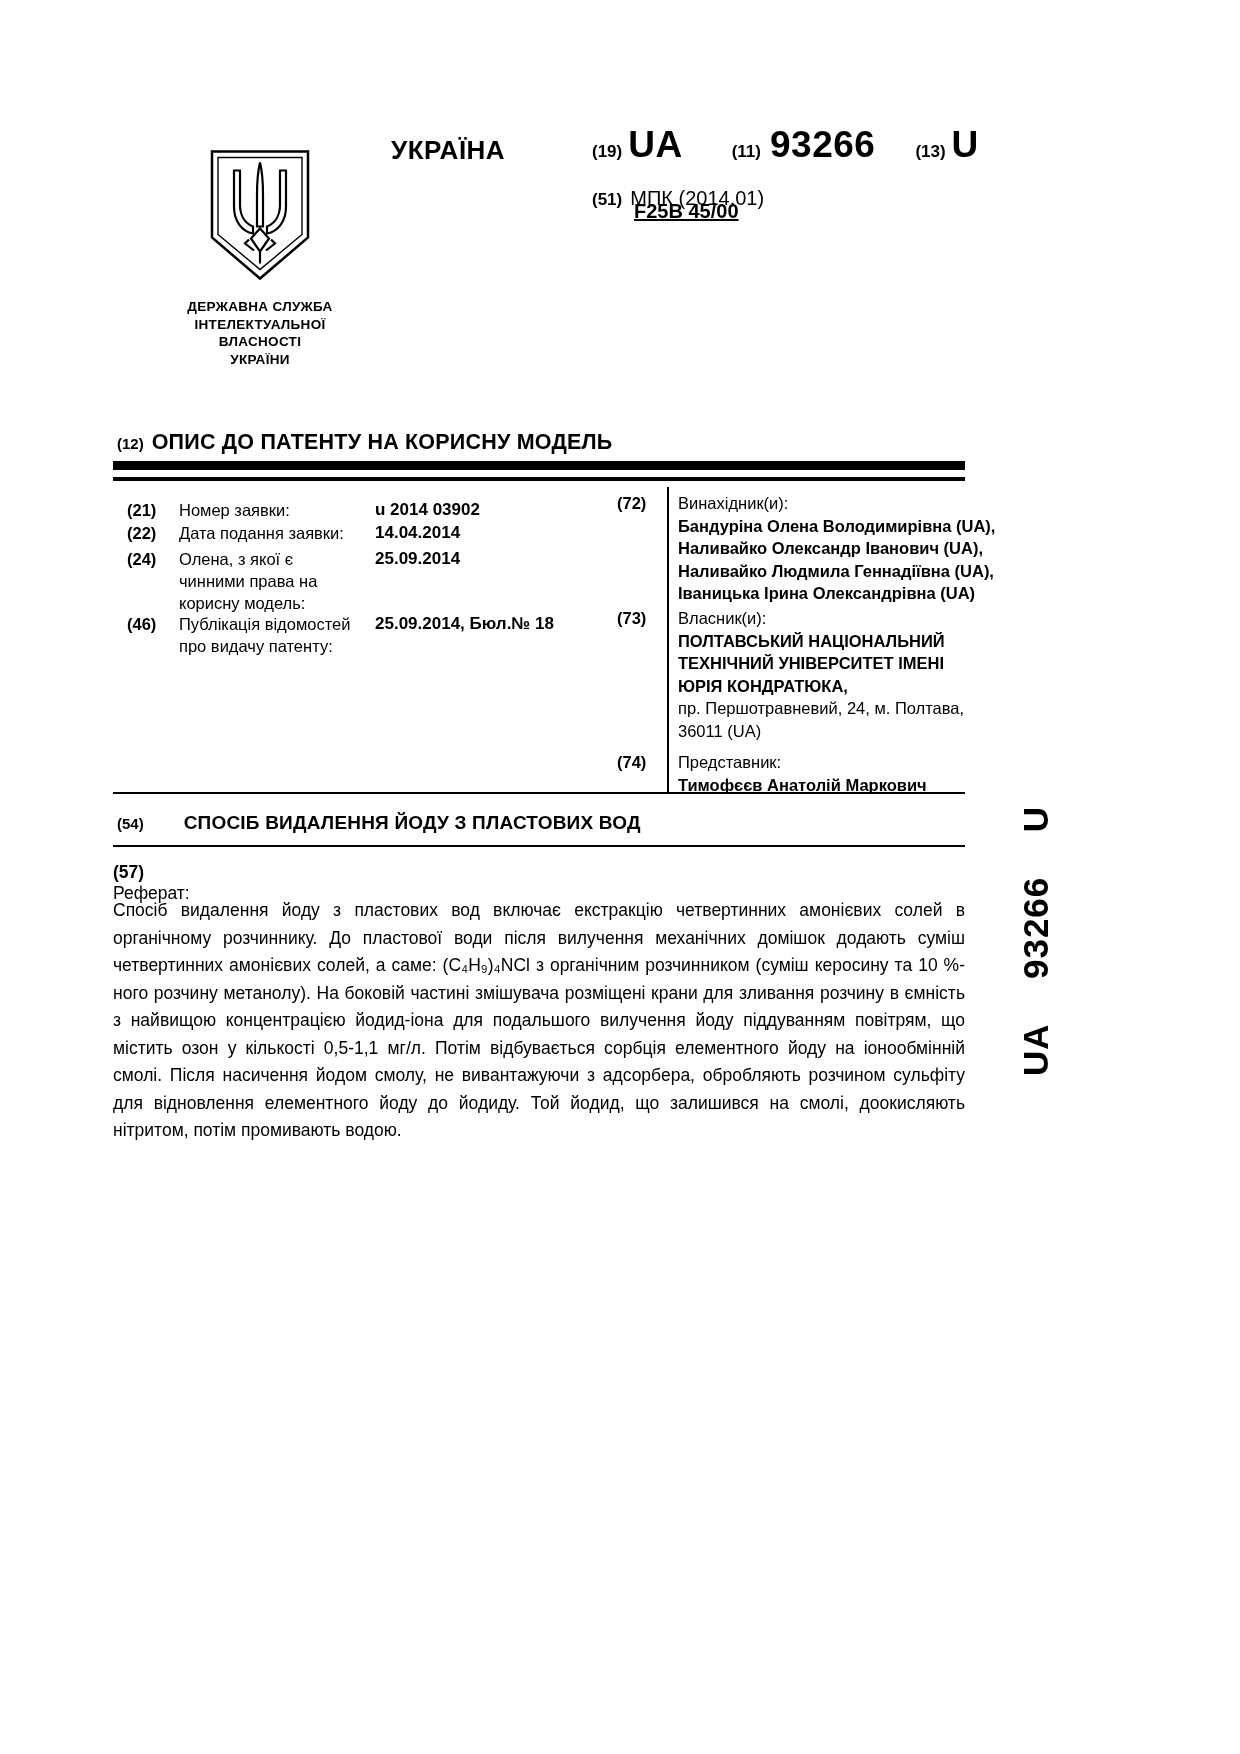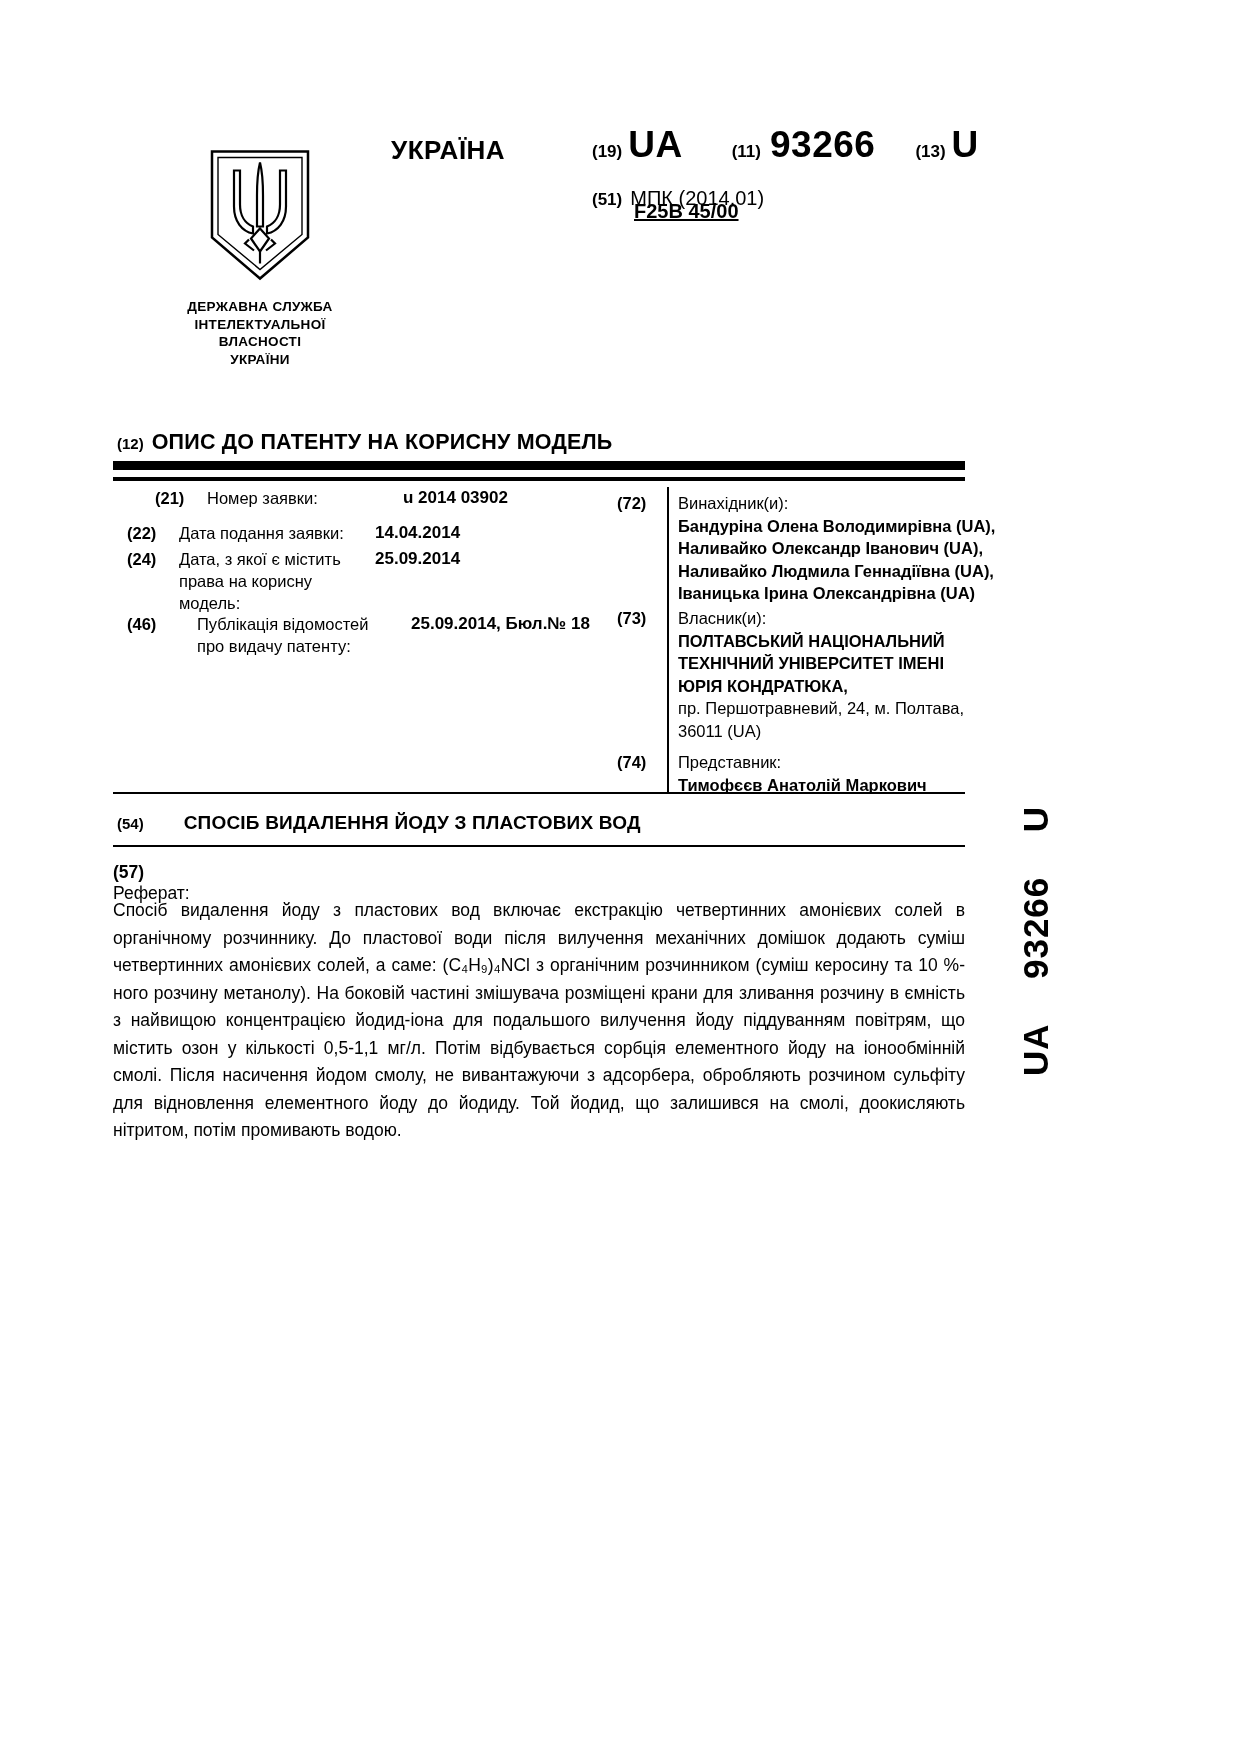--- a/index.html
+++ b/index.html
@@ -50,21 +50,21 @@
   
   .bib {
     position:absolute; left:113px; top:487px; width:852px; height:307px;
     border-bottom:2px solid #000; font-size:16.5px;
   }
   .bib .vdiv { position:absolute; left:554px; top:0; width:2px; height:100%; background:#000; }
   .lrow { position:absolute; left:14px; display:flex; width:530px; line-height:22px; }
   .lrow .num { width:52px; font-weight:bold; flex:none; }
   .lrow .lbl { width:184px; flex:none; }
   .lrow .val { font-weight:bold; font-size:17px; flex:1; padding-left:12px; }
-  .r21 { top:0;margin-left:28px; } .r22 { top:35px; } .r24 { top:61px; } .r46 { top:126px;gap:18px; }
+  .r21 { top:12px; } .r22 { top:35px; } .r24 { top:61px; } .r46 { top:126px; }
 
   .rrow { position:absolute; left:504px; width:345px; line-height:22.5px; }
   .rrow .rhead { display:flex; }
   .rrow .num { width:61px; font-weight:bold; flex:none; }
   .rrow .lbl { flex:1; }
   .rrow .body { margin-left:61px; }
   .rrow .bold { font-weight:bold; }
   .rrow .nowrap { white-space:nowrap; }
   .r72 { top:5px; } .r73 { top:120px; } .r74 { top:252px;margin-top:12px; }
 
@@ -151,21 +151,21 @@
       <span class="lbl">Номер заявки:</span>
       <span class="val">u 2014 03902</span>
     </div>
     <div class="lrow r22">
       <span class="num">(22)</span>
       <span class="lbl">Дата подання заявки:</span>
       <span class="val">14.04.2014</span>
     </div>
     <div class="lrow r24">
       <span class="num">(24)</span>
-      <span class="lbl">Дата, з якої є містить права на корисну модель:</span>
+      <span class="lbl">Олена, з якої є чинними права на корисну модель:</span>
       <span class="val">25.09.2014</span>
     </div>
     <div class="lrow r46">
       <span class="num">(46)</span>
       <span class="lbl">Публікація відомостей про видачу патенту:</span>
       <span class="val">25.09.2014, Бюл.№ 18</span>
     </div>
 
     <div class="rrow r72">
       <div class="rhead">

